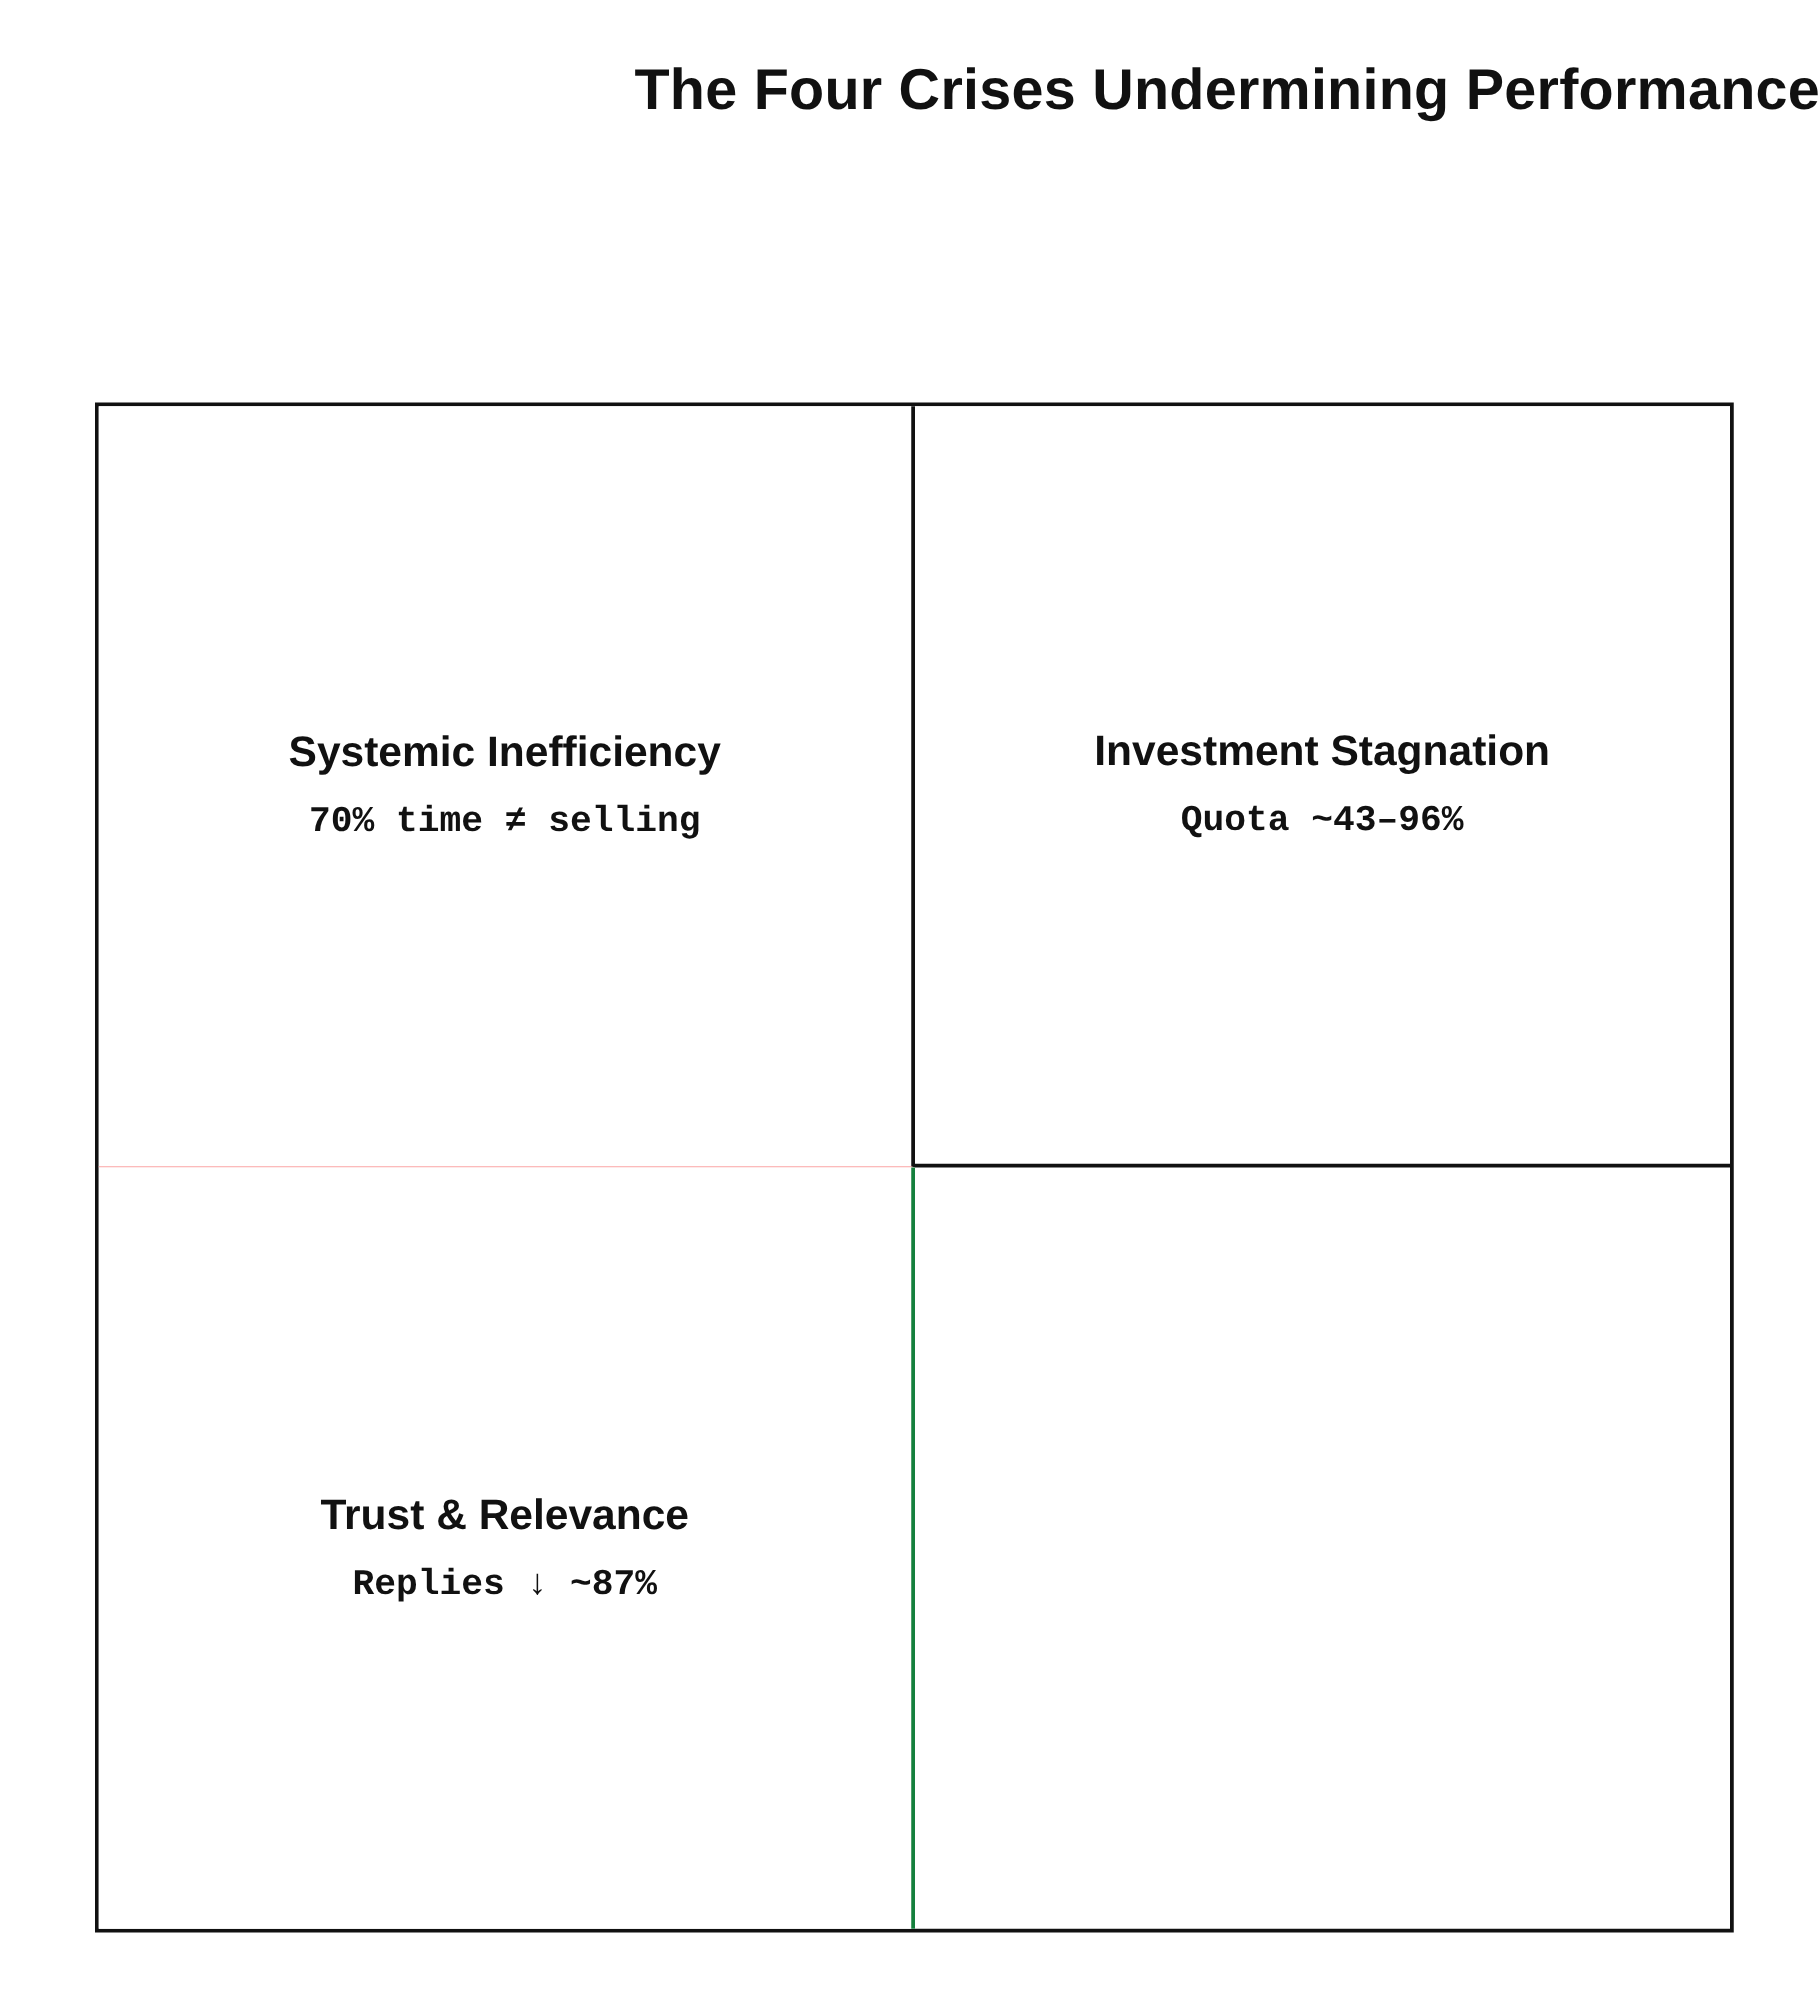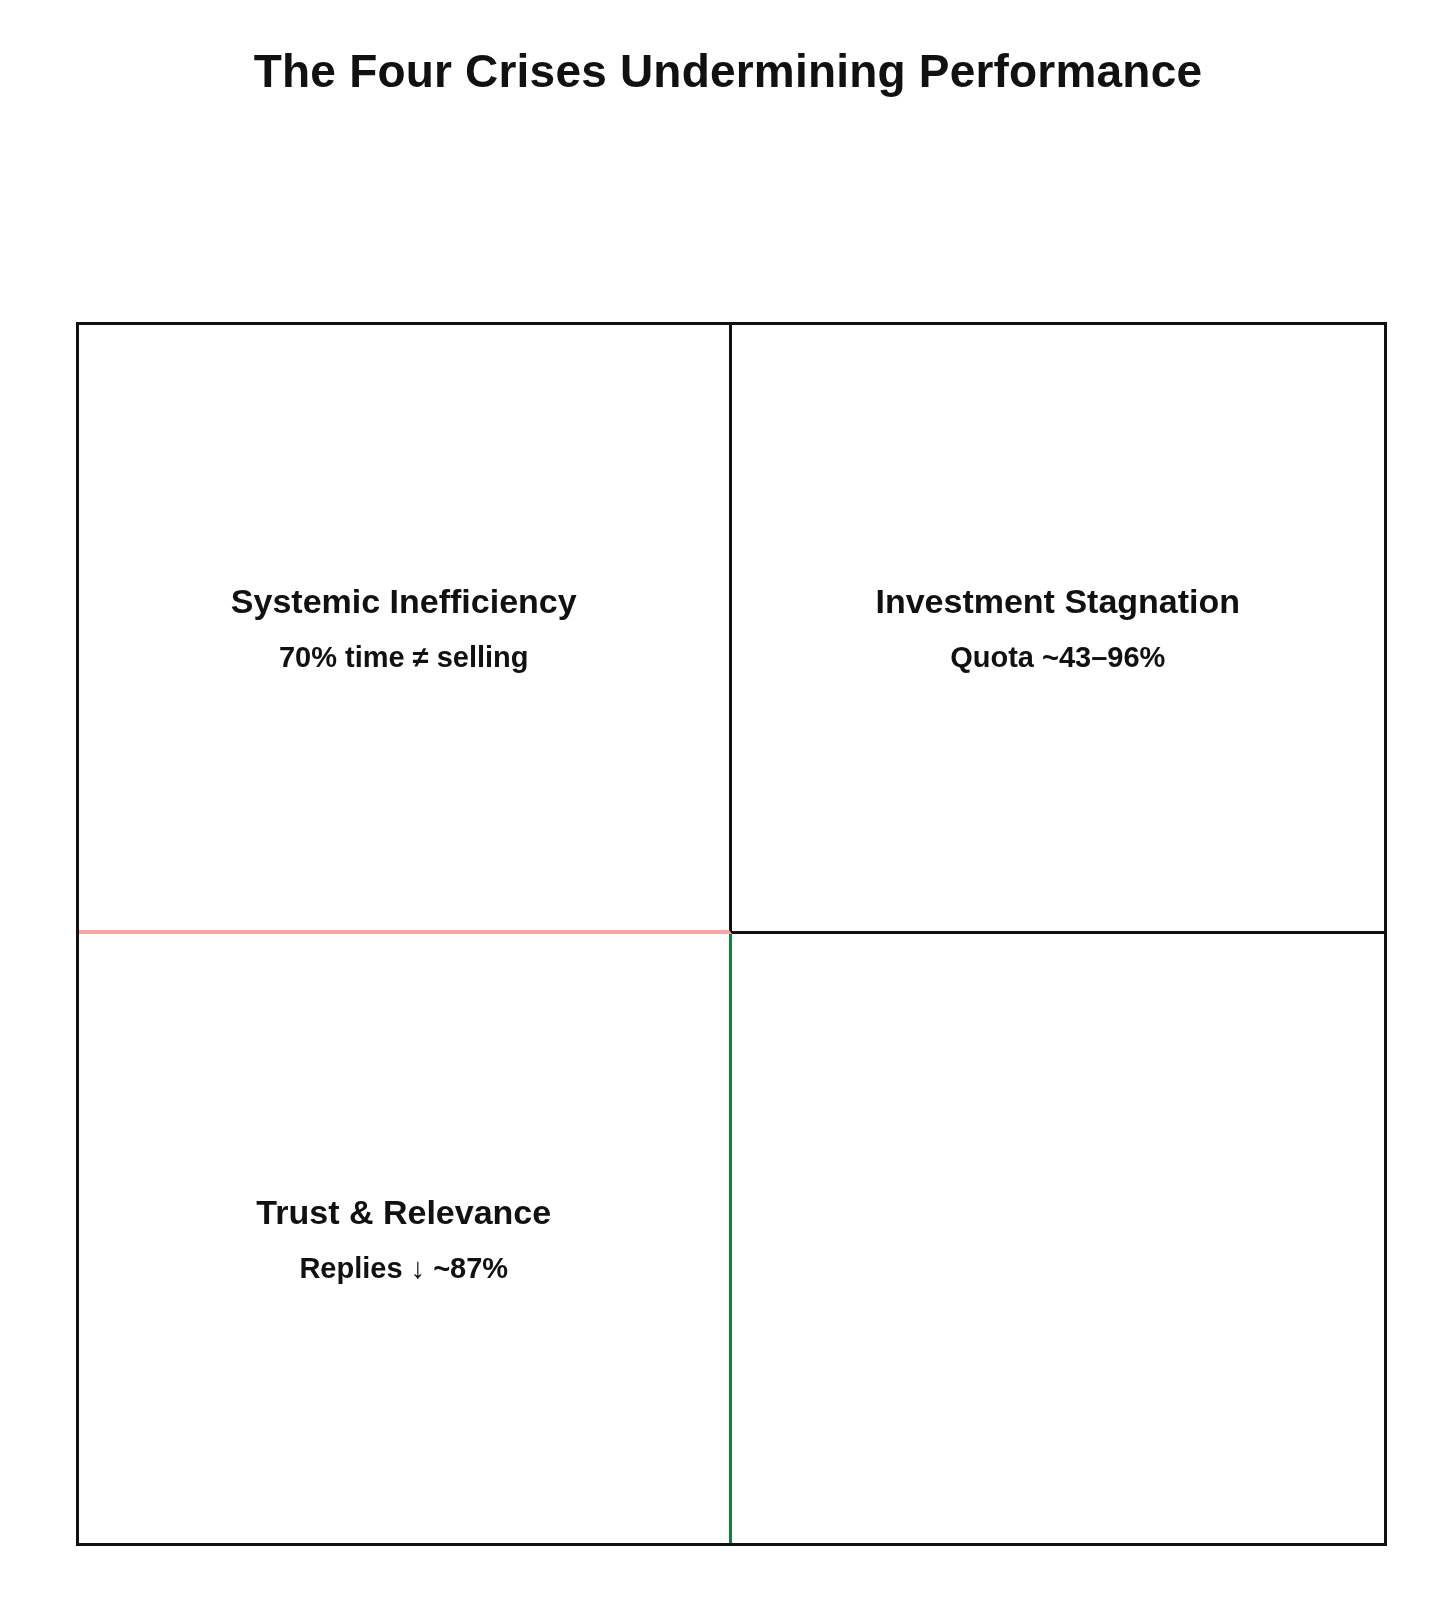--- a/index.html
+++ b/index.html
@@ -15,21 +15,21 @@
     position: relative;
     width: 1456px;
     height: 1608px;
     background: #ffffff;
   }
   .diagram-title {
     position: absolute;
     top: 44px;
     left: 0;
     width: 1456px;
-    text-align: center;
+    text-align: right;
     font-size: 46px;
     font-weight: 700;
     letter-spacing: 0.2px;
     color: #111111;
   }
   .quadrant-grid {
     position: absolute;
     left: 76px;
     top: 322px;
     width: 1311px;
@@ -40,37 +40,38 @@
     border: 3px solid #111111;
     background: #ffffff;
   }
   .quadrant {
     display: flex;
     flex-direction: column;
     align-items: center;
     justify-content: center;
     background: #ffffff;
   }
-  .quadrant.q-top-left    { border-right: 3px solid #111111; border-bottom: 4px solid #fca5a5; }
+  .quadrant.q-top-left    { border-right: 3px solid #111111; border-bottom: 1px solid #fca5a5; }
   .quadrant.q-top-right   { border-bottom: 3px solid #111111; }
   .quadrant.q-bottom-left { border-right: 3px solid #15803d; }
   .quadrant-heading {
     font-size: 34px;
     font-weight: 700;
     color: #111111;
     text-align: center;
     line-height: 1.2;
   }
   .quadrant-stat {
     margin-top: 18px;
     font-size: 29px;
     font-weight: 600;
     color: #111111;
     text-align: left;
     line-height: 1.2;
+    font-family: Liberation Mono, monospace;
   }
 </style>
 </head>
 <body>
 
 <div class="canvas">
 
   <h1 class="diagram-title">The Four Crises Undermining Performance</h1>
 
   <div class="quadrant-grid">

